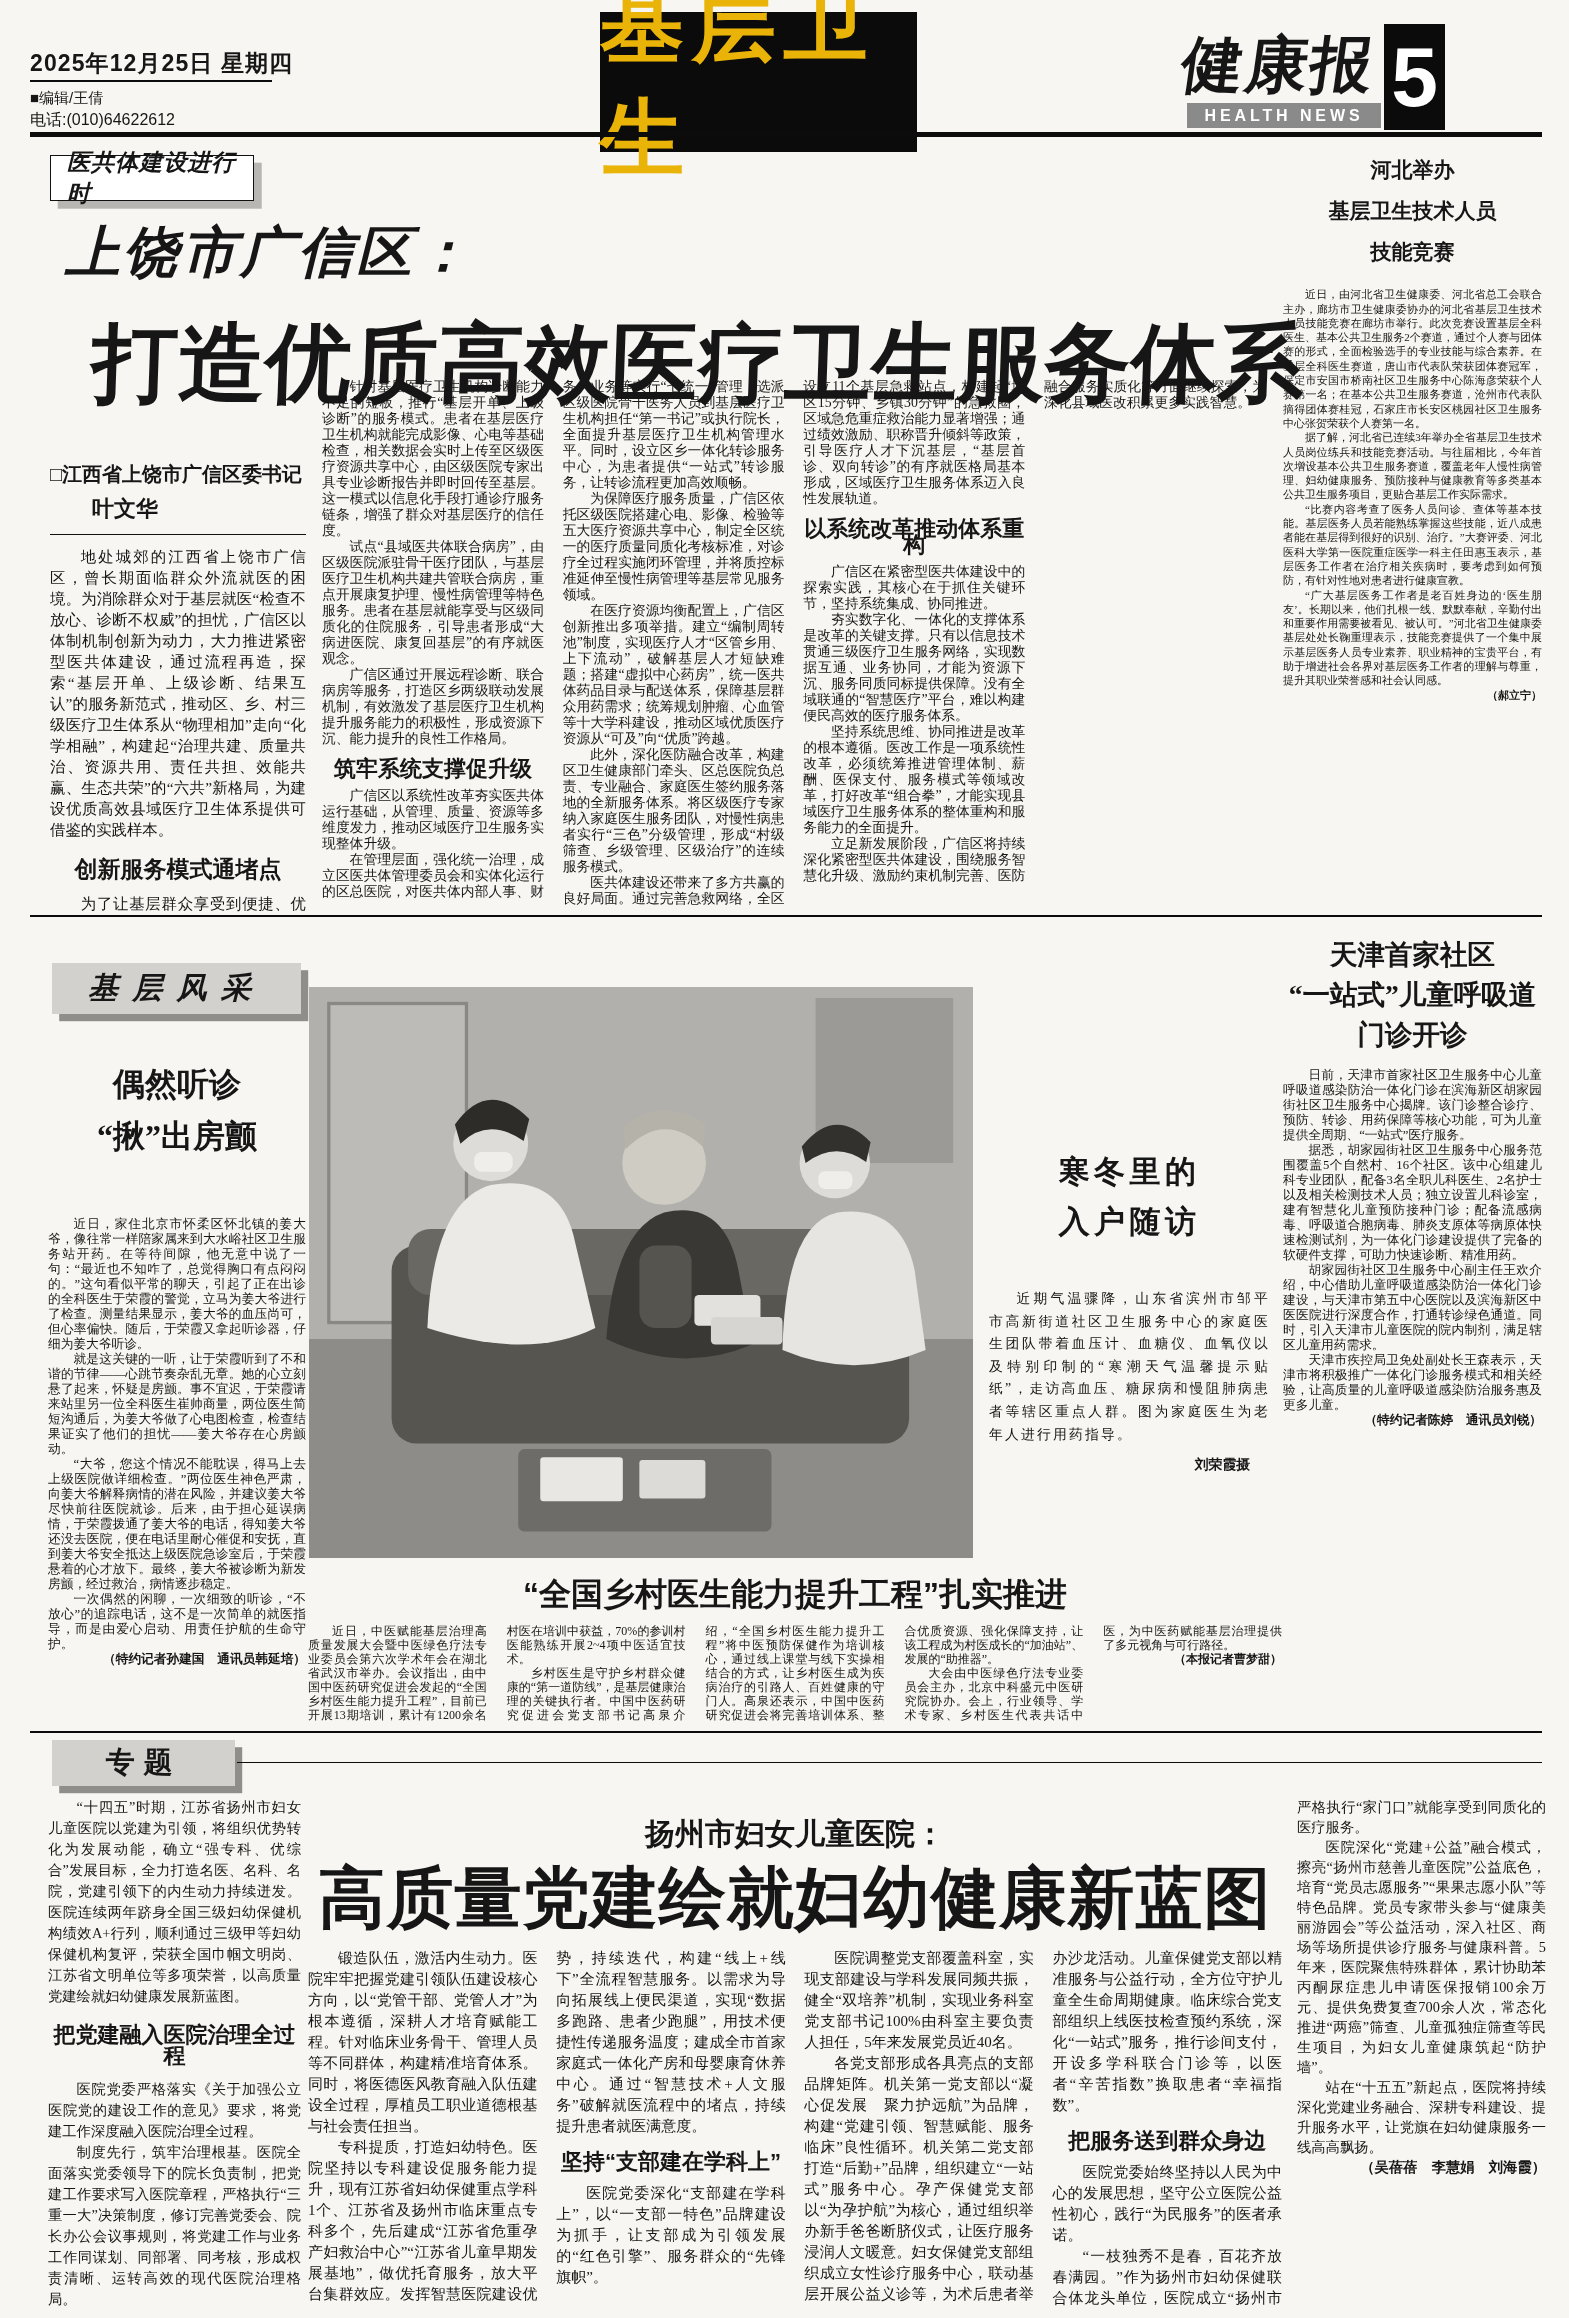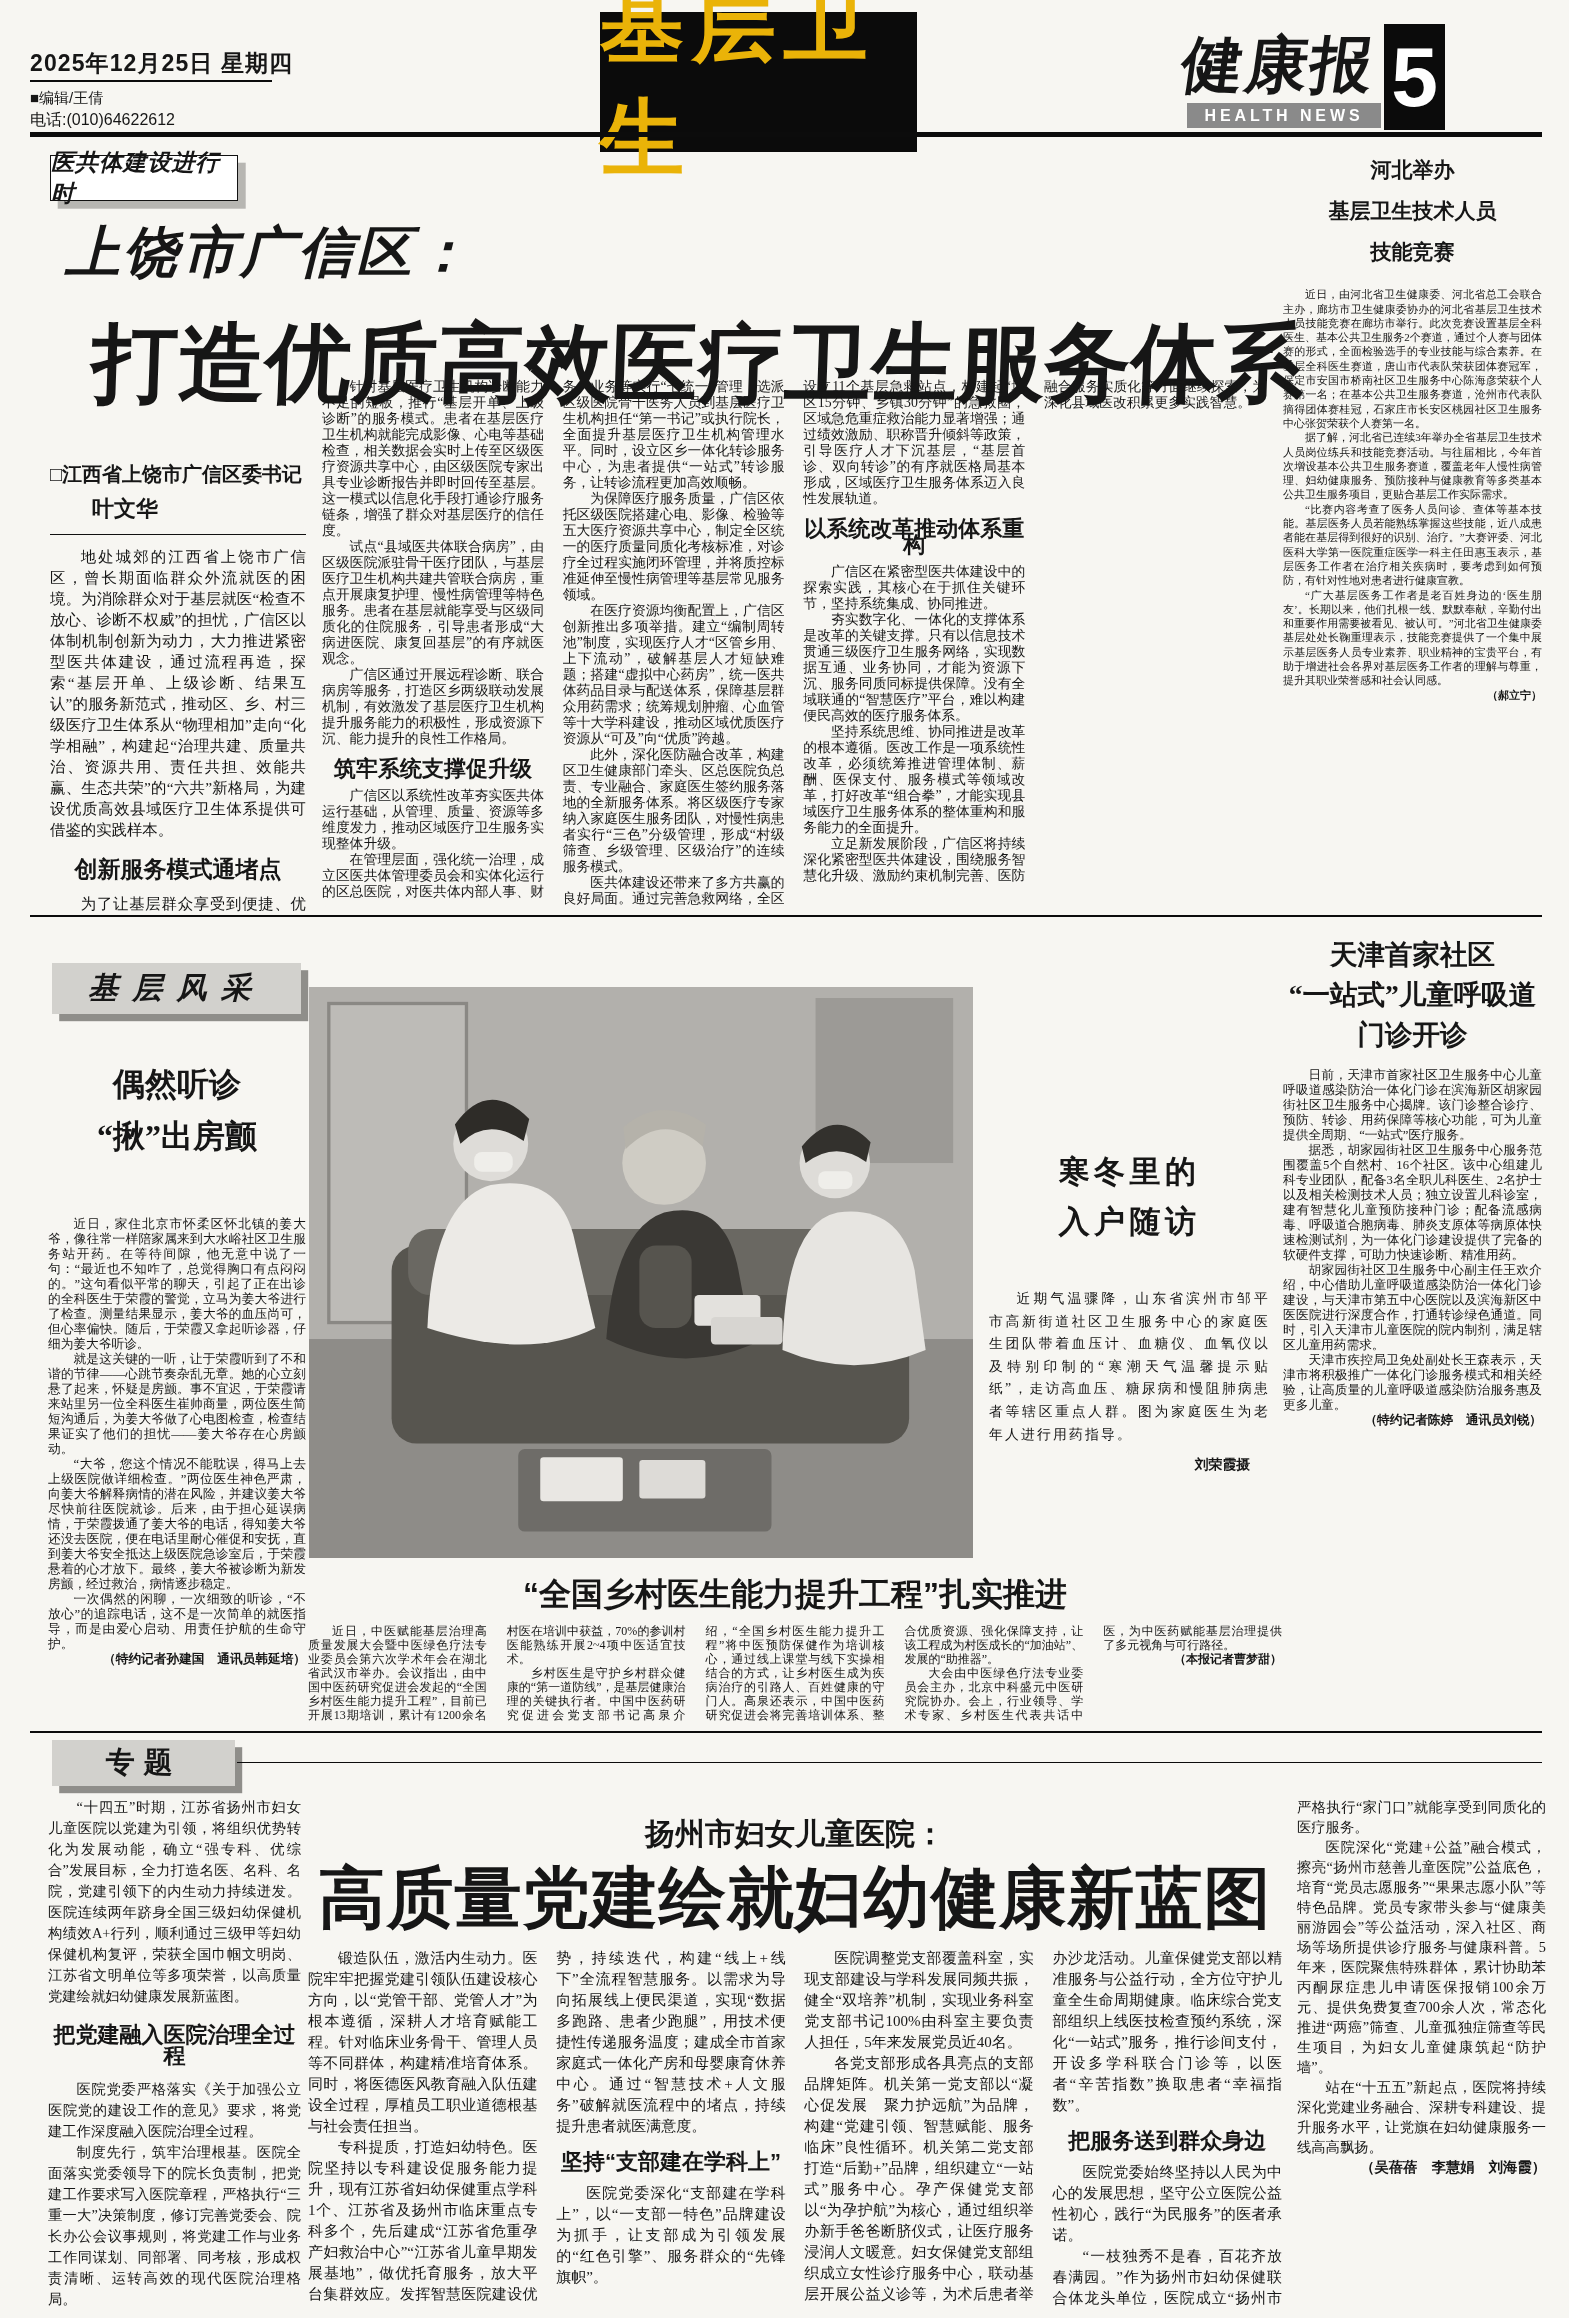--- a/index.html
+++ b/index.html
@@ -21,21 +21,21 @@
   #brand{left:1182px;top:23px;width:204px;font-size:62px;font-weight:bold;transform:skewX(-8deg);
          letter-spacing:2.2px;}
   #brand-en{left:1187px;top:103px;width:194px;height:25px;background:#8a8a8a;color:#fff;
             display:flex;align-items:center;justify-content:center;font-size:16px;font-weight:bold;
             letter-spacing:3.9px;}
   #pagenum{left:1384px;top:24px;width:61px;height:106px;background:#0b0b0b;color:#fff;
            display:flex;align-items:center;justify-content:center;font-size:84px;font-weight:900;}
   #hdr-rule{left:30px;top:132px;width:1512px;height:5px;}
   
   .tagbox{background:#fff;border:1.7px solid #111;box-shadow:7.7px 7.7px 0 #b7b6b2;
-          display:flex;align-items:center;justify-content:center;}
+          display:flex;align-items:center;justify-content:center;padding-left:16px;}
   #main-tag{left:50px;top:155px;width:186px;height:44px;font-size:23px;font-weight:bold;
             font-style:italic;letter-spacing:1.1px;}
   #main-kicker{left:65px;top:216px;font-size:55px;font-weight:900;font-style:italic;letter-spacing:3.3px;}
   #main-headline{left:92px;top:306px;width:1180px;font-size:86px;font-weight:900;letter-spacing:0.6px;
                  transform:skewX(-2deg);white-space:nowrap;}
   #main-byline{left:50px;top:461px;width:256px;border-bottom:1.7px solid #111;padding-bottom:10px;}
   #main-byline .bl1{font-size:20px;font-weight:bold;}
   #main-byline .bl2{font-size:22px;font-weight:bold;padding-left:42px;margin-top:5.5px;}
   #main-lead{left:50px;top:546px;width:256px;height:366px;overflow:hidden;
              font-size:15.4px;line-height:21px;}

